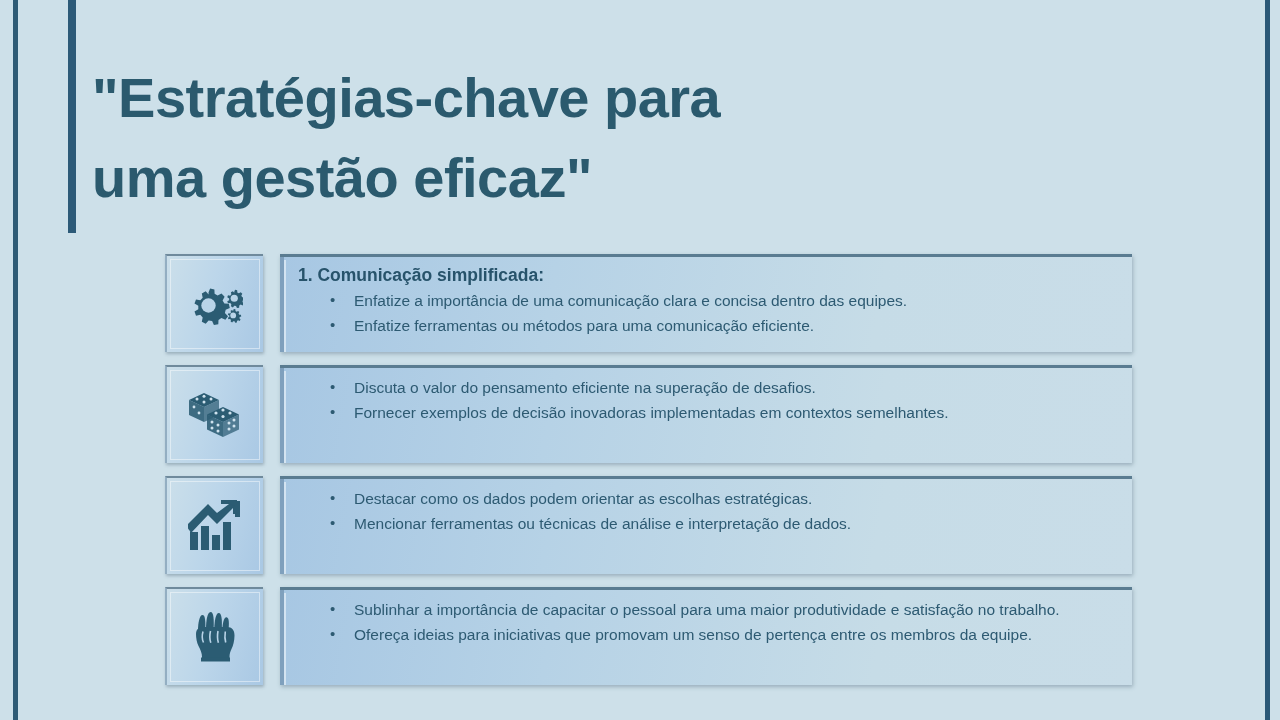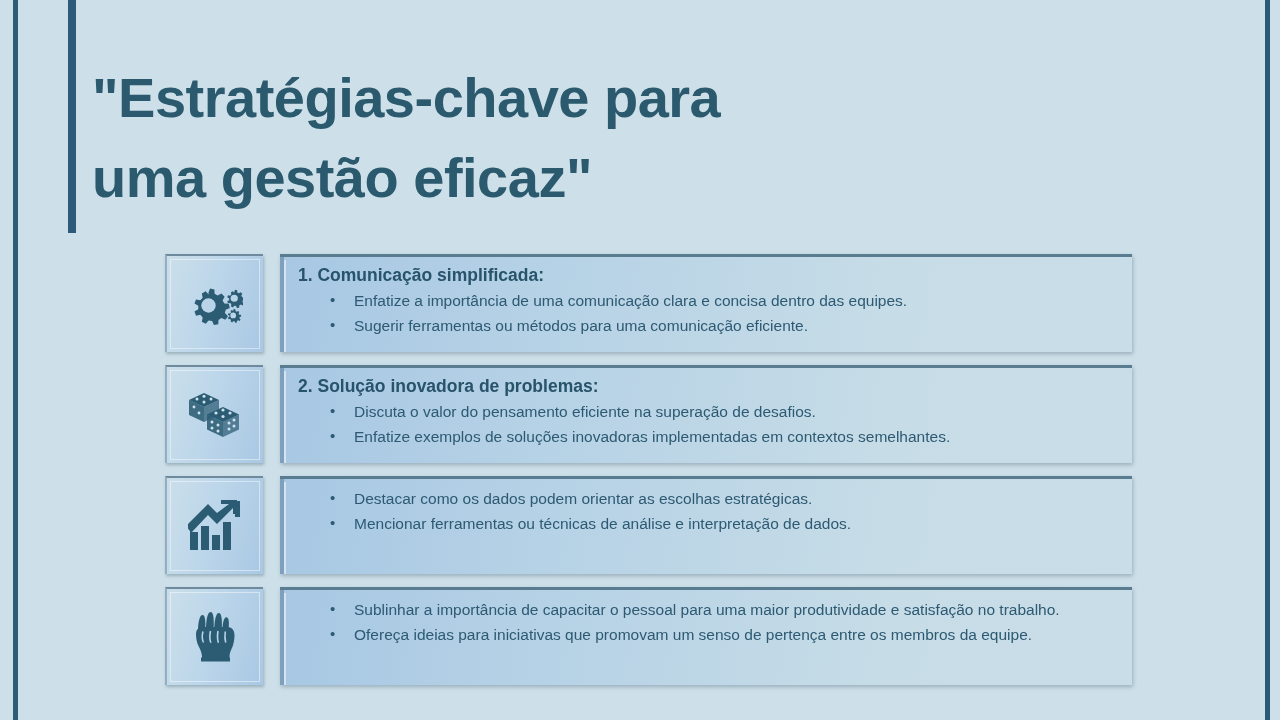--- a/index.html
+++ b/index.html
@@ -174,21 +174,21 @@
     </div>
     <div class="text-panel">
       <div class="row-heading">1. Comunicação simplificada:</div>
       <ul class="bullets">
         <li class="bullet">
           <span class="dot">•</span>
           <span class="btext">Enfatize a importância de uma comunicação clara e concisa dentro das equipes.</span>
         </li>
         <li class="bullet">
           <span class="dot">•</span>
-          <span class="btext">Sugerir ferramentas ou métodos para uma comunicação eficiente.</span>
+          <span class="btext">Enfatize ferramentas ou métodos para uma comunicação eficiente.</span>
         </li>
       </ul>
     </div>
   </div>
 
   <div class="row">
     <div class="icon-tile">
       <div class="inner-bevel"></div>
       <span>
         <svg width="56" height="52" viewBox="0 0 56 52" fill="#2b5c73">
@@ -217,29 +217,28 @@
             <circle cx="11" cy="24" r="1.5" fill="#cfe2ee"></circle>
             <circle cx="22" cy="16" r="1.5" fill="#cfe2ee"></circle>
             <circle cx="27" cy="13" r="1.5" fill="#cfe2ee"></circle>
             <circle cx="22" cy="22" r="1.5" fill="#cfe2ee"></circle>
             <circle cx="27" cy="19" r="1.5" fill="#cfe2ee"></circle>
           </g>
         </svg>
       </span>
     </div>
     <div class="text-panel">
-      <div class="row-heading">2. Solução inovadora de problemas:</div>
       <ul class="bullets">
         <li class="bullet">
           <span class="dot">•</span>
           <span class="btext">Discuta o valor do pensamento eficiente na superação de desafios.</span>
         </li>
         <li class="bullet">
           <span class="dot">•</span>
-          <span class="btext">Enfatize exemplos de soluções inovadoras implementadas em contextos semelhantes.</span>
+          <span class="btext">Fornecer exemplos de decisão inovadoras implementadas em contextos semelhantes.</span>
         </li>
       </ul>
     </div>
   </div>
 
   <div class="row">
     <div class="icon-tile">
       <div class="inner-bevel"></div>
       <span>
         <svg width="54" height="52" viewBox="0 0 54 52" fill="#2b5c73">

